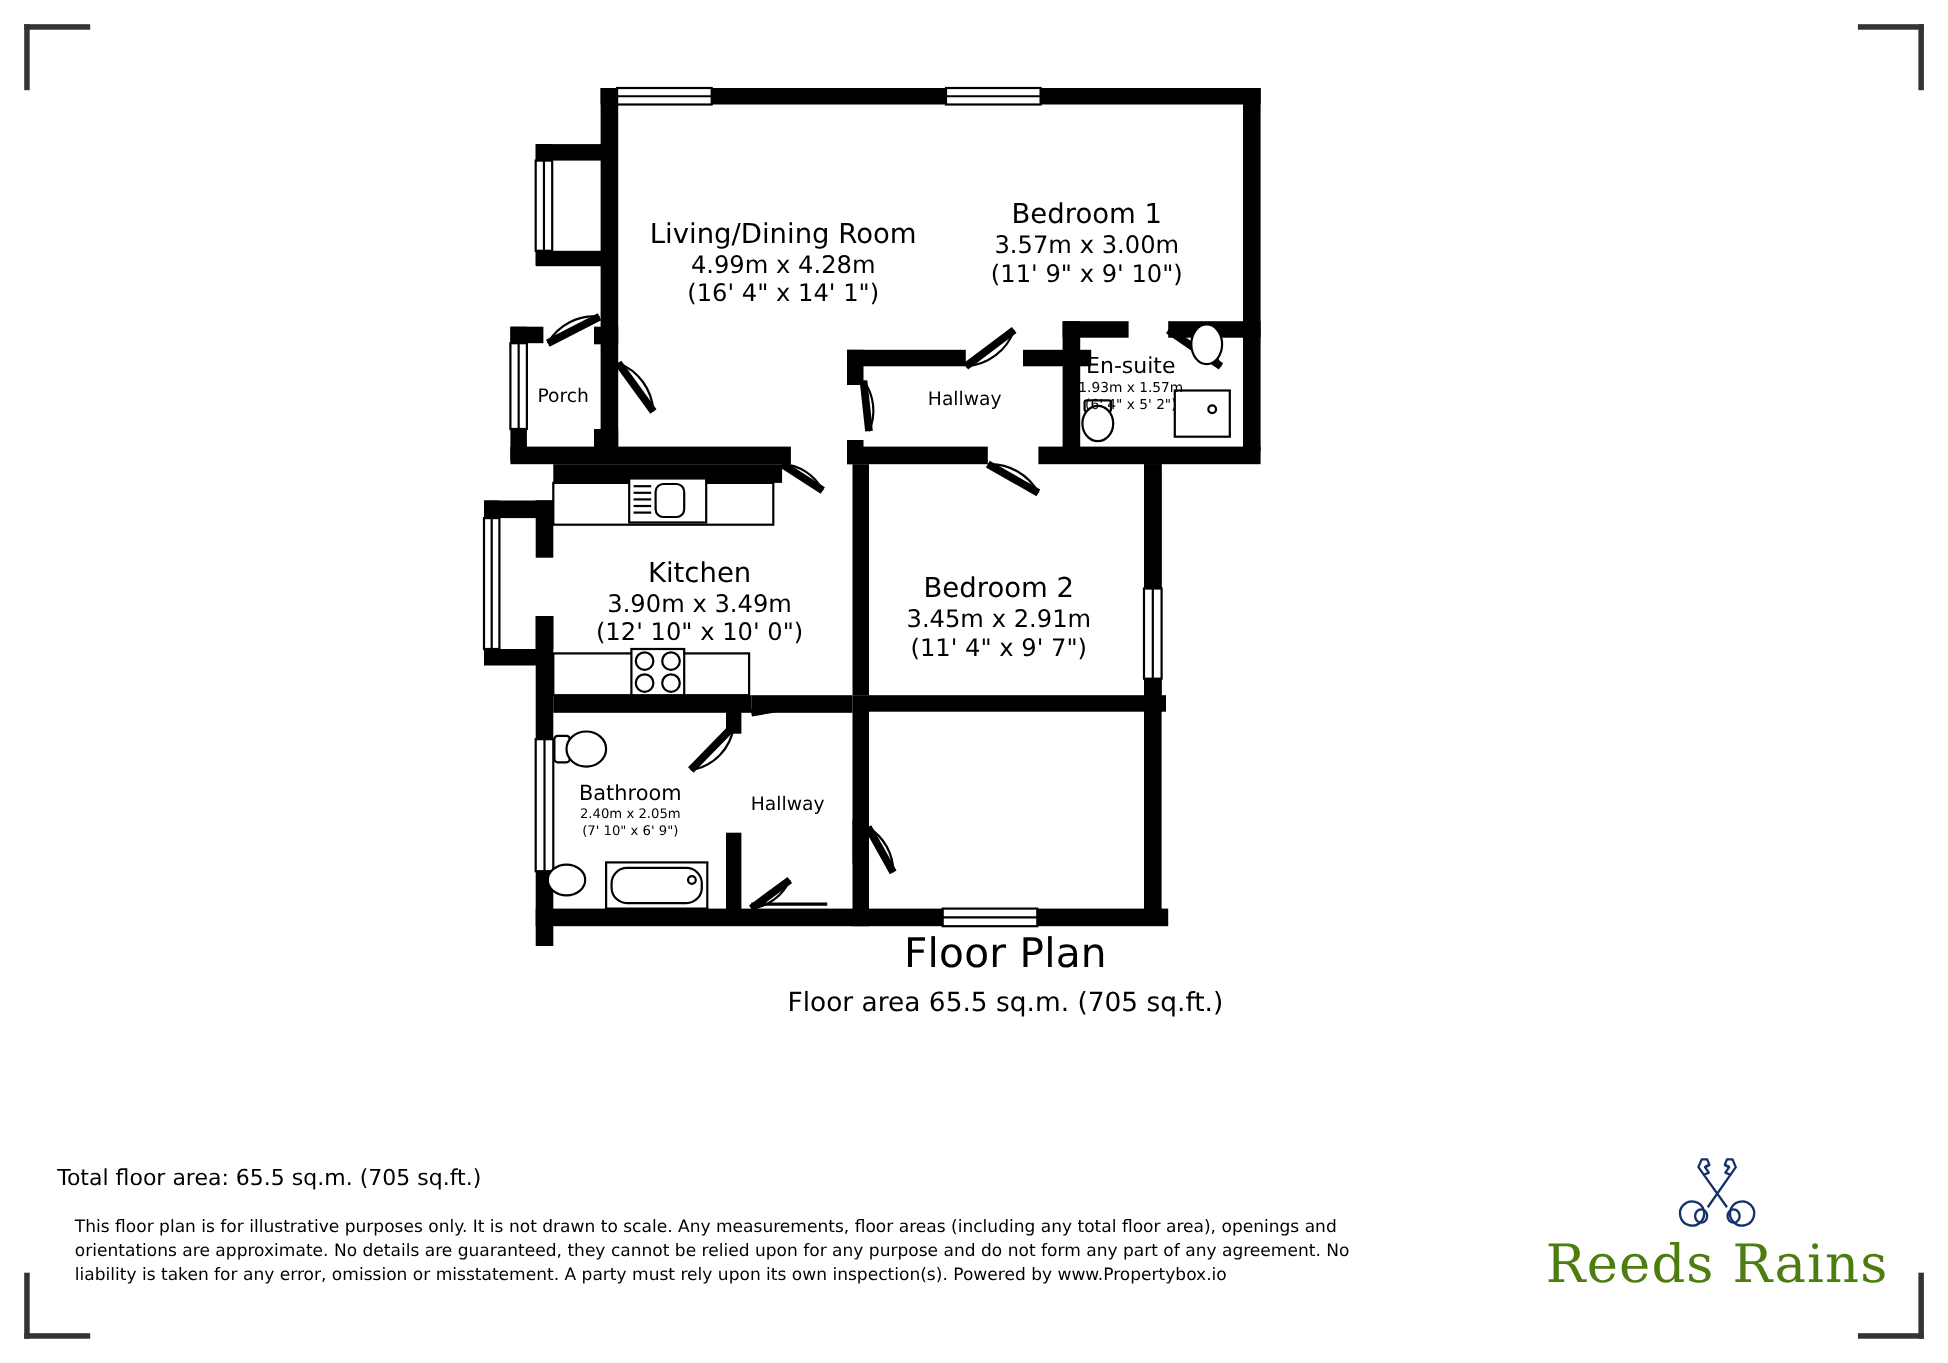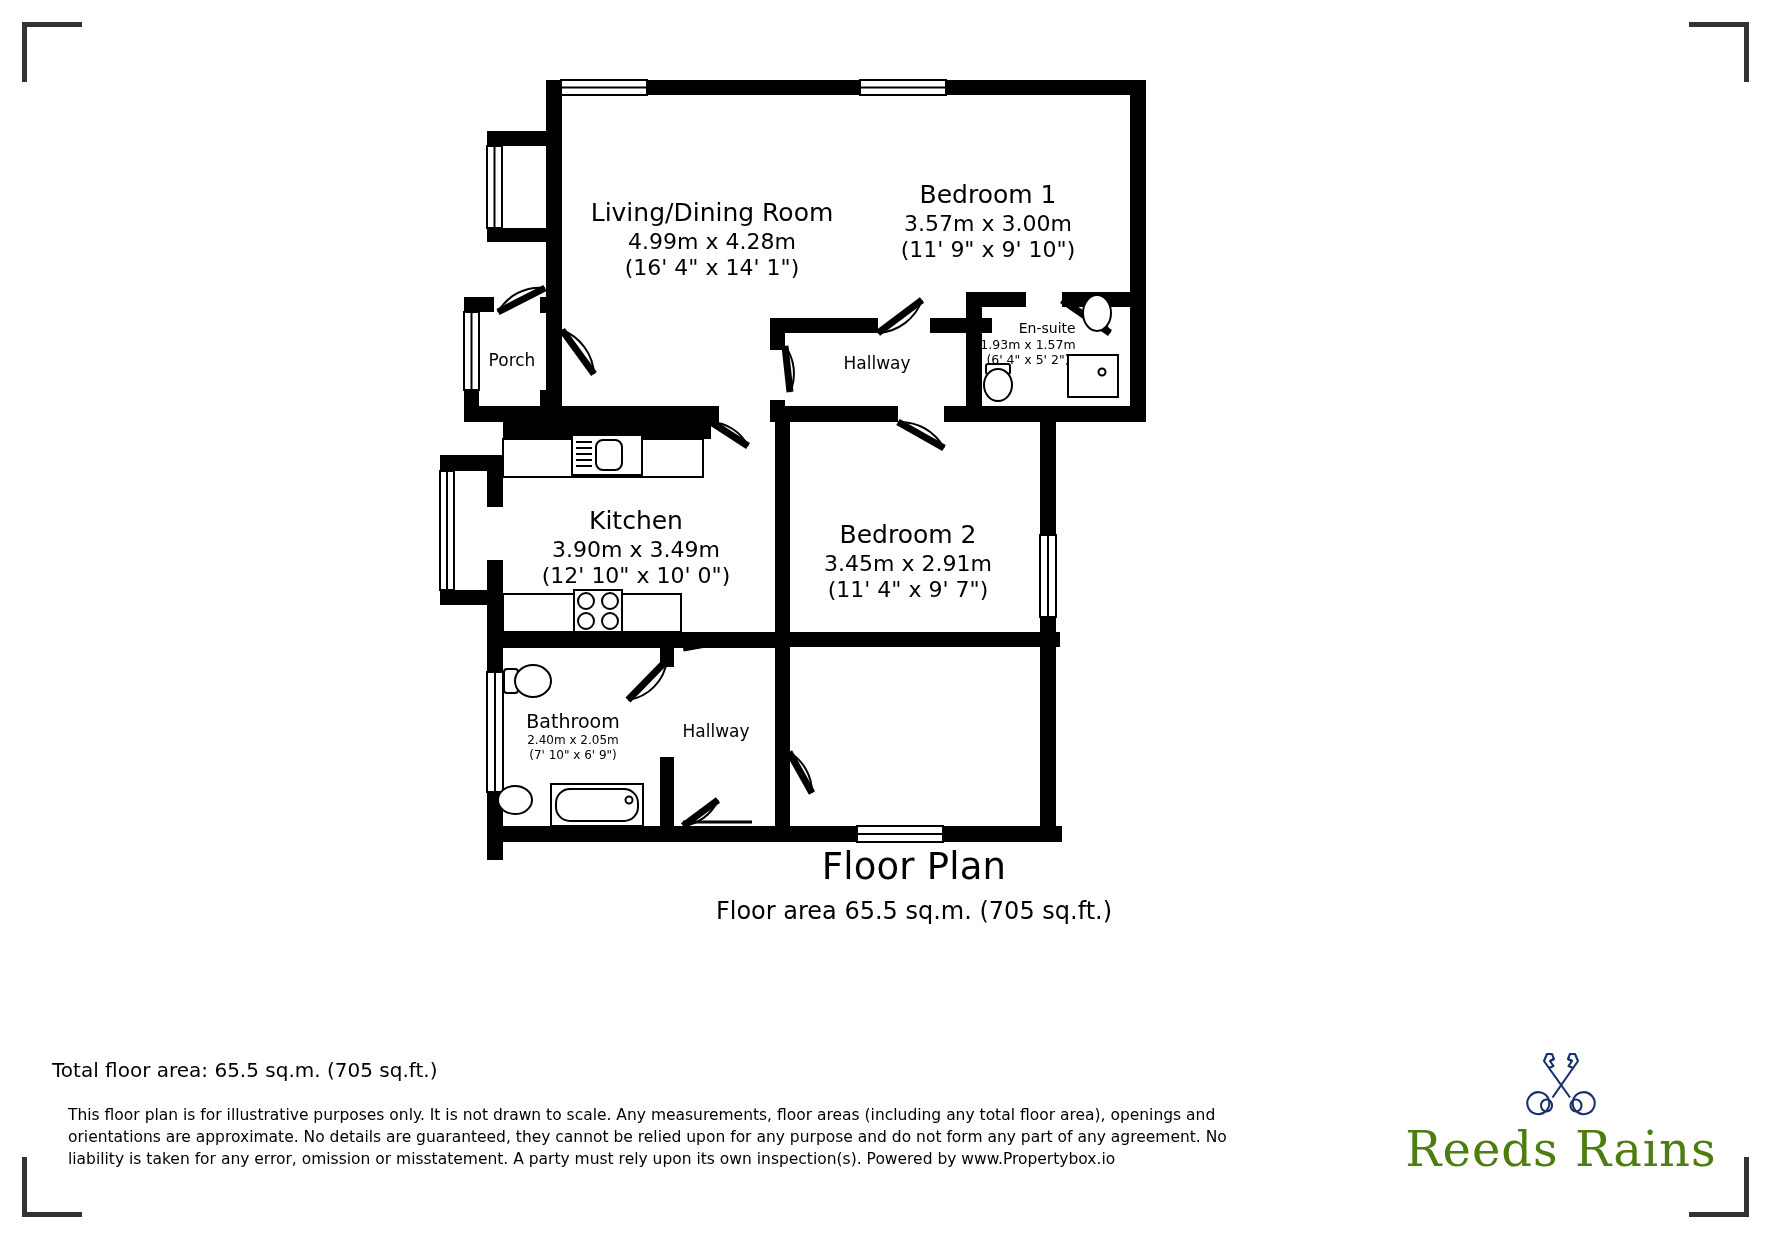--- a/index.html
+++ b/index.html
@@ -24,21 +24,21 @@
   .c-br .h{right:0;bottom:0;} .c-br .v{right:0;bottom:0;}
 
   
   #plan-stage{position:absolute;left:0;top:0;width:1500px;height:960px;}
   #plan-svg{position:absolute;left:0;top:0;}
 
   
   .lbl{position:absolute;text-align:center;white-space:nowrap;line-height:1.22;}
   .lbl .nm{font-size:25px;}
   .lbl .dm{font-size:22px;}
-  .lbl.small .nm{font-size:14px;text-align:right;}
+  .lbl.small .nm{font-size:20px;}
   .lbl.small .dm{font-size:12.5px;}
   .lbl.plain .nm{font-size:17px;}
   .lbl.mid .nm{font-size:19px;}
   .lbl.mid .dm{font-size:12px;}
 
   
   #plan-title{position:absolute;left:0;top:845px;width:1770px;text-align:center;padding-left:32px;}
   #plan-title .t1{font-size:37px;letter-spacing:.2px;}
   #plan-title .t2{font-size:24px;margin-top:9px;}
   #title-shift{position:relative;left:-3px;}

